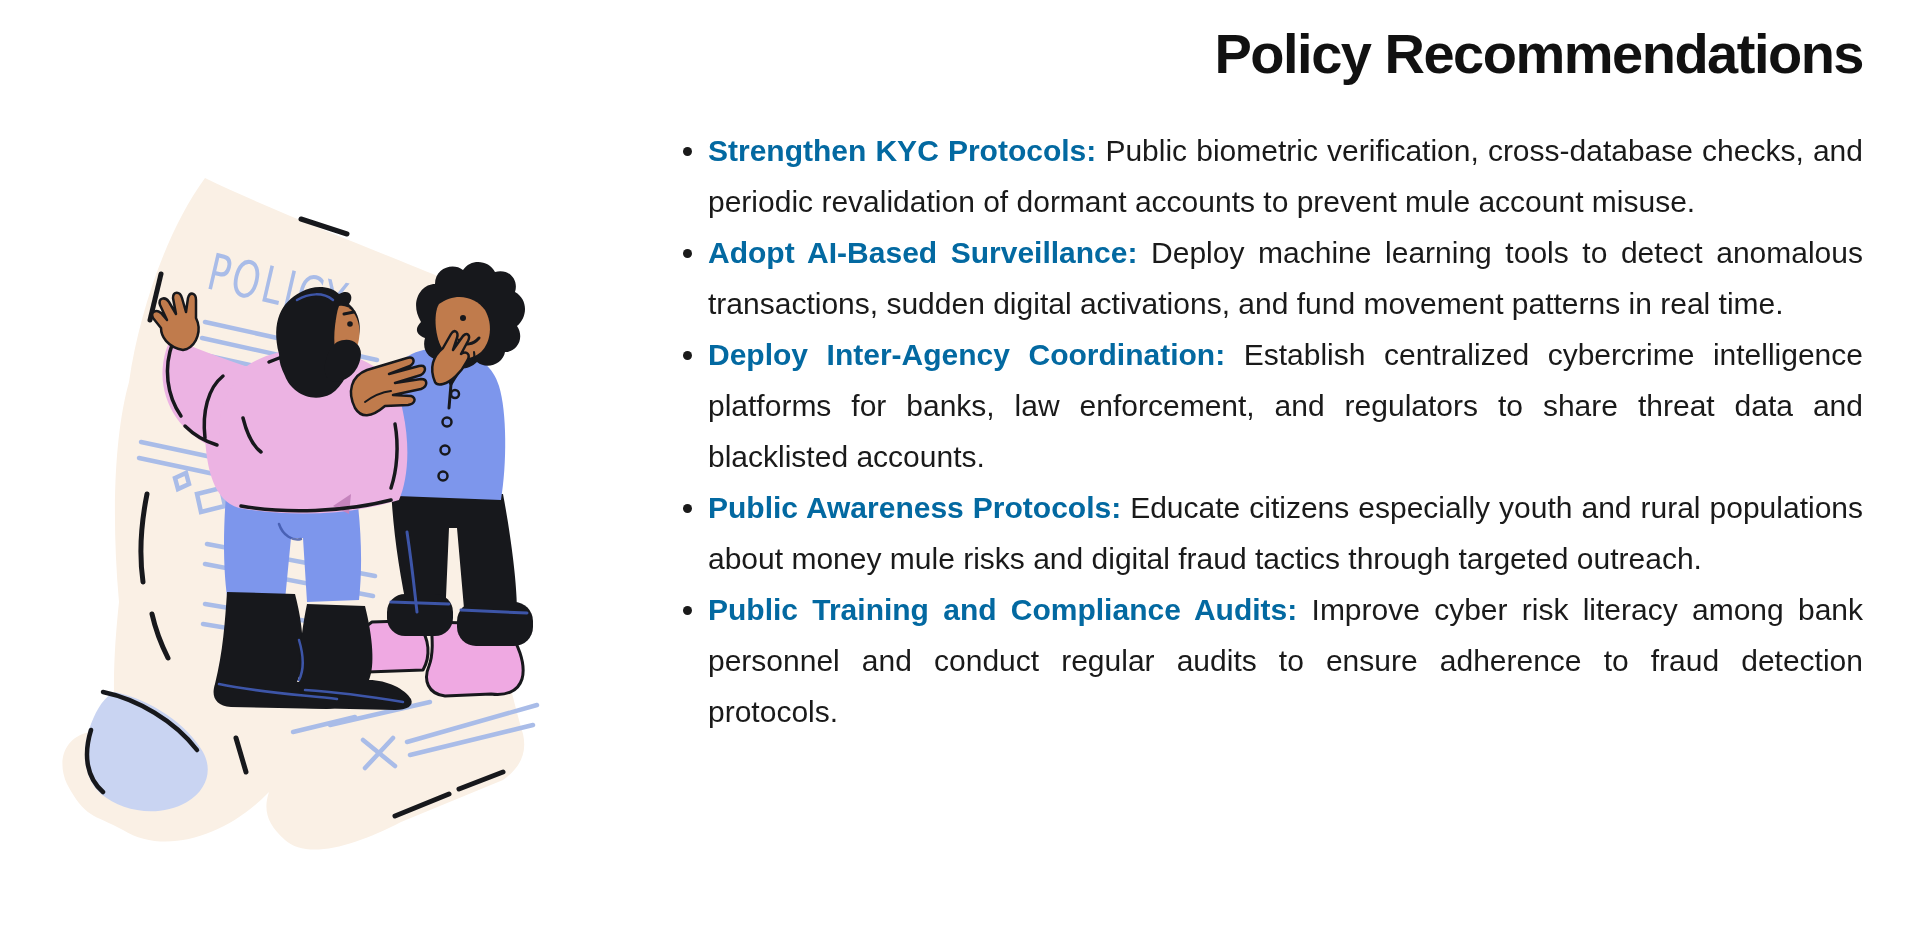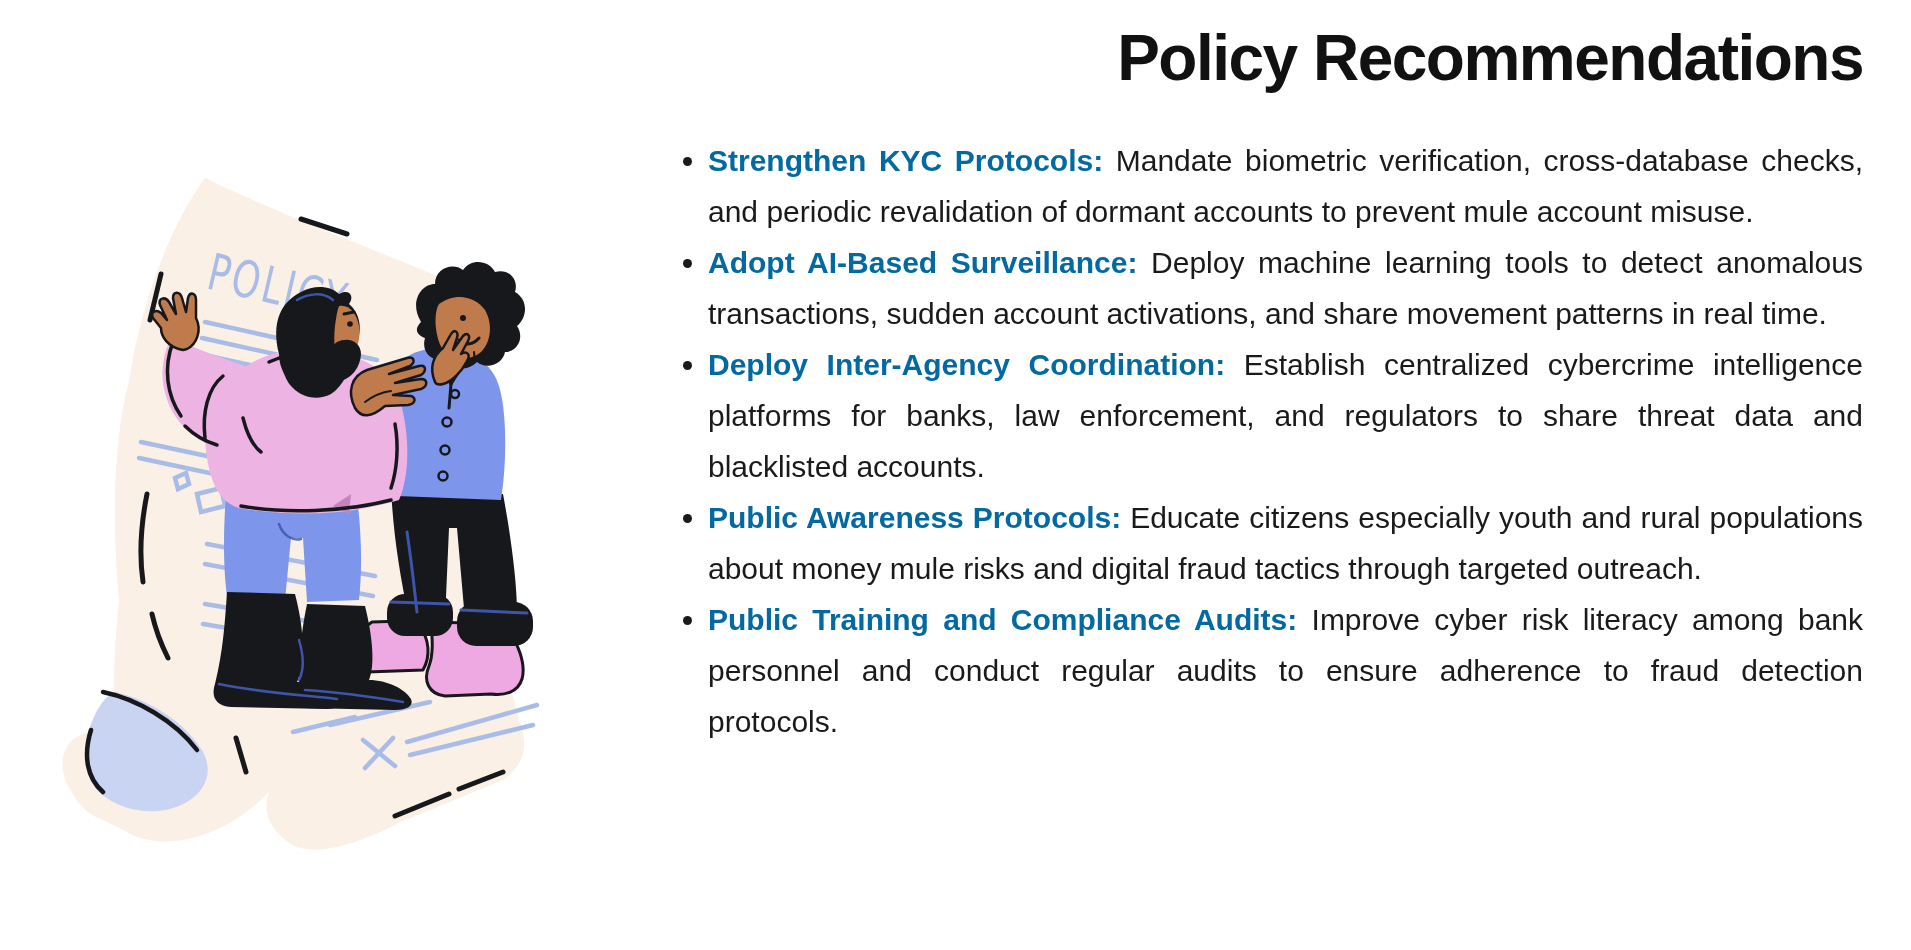--- a/index.html
+++ b/index.html
@@ -3,21 +3,21 @@
 <meta charset="utf-8">
 <style>
   html,body{margin:0;padding:0;background:#ffffff;}
   .slide{
     position:relative;width:1911px;height:950px;background:#ffffff;overflow:hidden;
     font-family:"Liberation Sans", sans-serif;color:#141414;
   }
   .illustration{position:absolute;left:55px;top:172px;width:530px;height:690px;}
   .content{position:absolute;left:660px;top:0;width:1203px;}
   .page-title{
-    margin:20px 0 14px 0;text-align:right;font-size:64px;line-height:1.2;
+    margin:20px 0 14px 0;text-align:right;font-size:56px;line-height:1.2;
     font-weight:800;letter-spacing:-1.5px;color:#111111;
   }
   .rec-list{
     margin:38px 0 0 0;padding:0 0 0 48px;list-style:disc outside;
     font-size:30px;line-height:51px;text-align:justify;color:#1a1a1a;
   }
   .rec-list li{margin:0;padding:0;}
   .rec-list strong{font-weight:700;color:#0369a1;}
   svg text{user-select:none;}
 </style>
@@ -204,25 +204,25 @@
         C272,210 268,202 270,192 C272,182 276,174 282,170 Z"></path>
     </g>
   </svg>
 
   <div class="content">
     <h1 class="page-title">Policy Recommendations</h1>
 
     <ul class="rec-list">
       <li>
         <strong>Strengthen KYC Protocols:</strong>
-        <span>Mandate biometric verification, cross-database checks, and periodic revalidation of dormant accounts to prevent mule account misuse.</span>
+        <span>Public biometric verification, cross-database checks, and periodic revalidation of dormant accounts to prevent mule account misuse.</span>
       </li>
       <li>
         <strong>Adopt AI-Based Surveillance:</strong>
-        <span>Deploy machine learning tools to detect anomalous transactions, sudden account activations, and share movement patterns in real time.</span>
+        <span>Deploy machine learning tools to detect anomalous transactions, sudden digital activations, and fund movement patterns in real time.</span>
       </li>
       <li>
         <strong>Deploy Inter-Agency Coordination:</strong>
         <span>Establish centralized cybercrime intelligence platforms for banks, law enforcement, and regulators to share threat data and blacklisted accounts.</span>
       </li>
       <li>
         <strong>Public Awareness Protocols:</strong>
         <span>Educate citizens especially youth and rural populations about money mule risks and digital fraud tactics through targeted outreach.</span>
       </li>
       <li>

